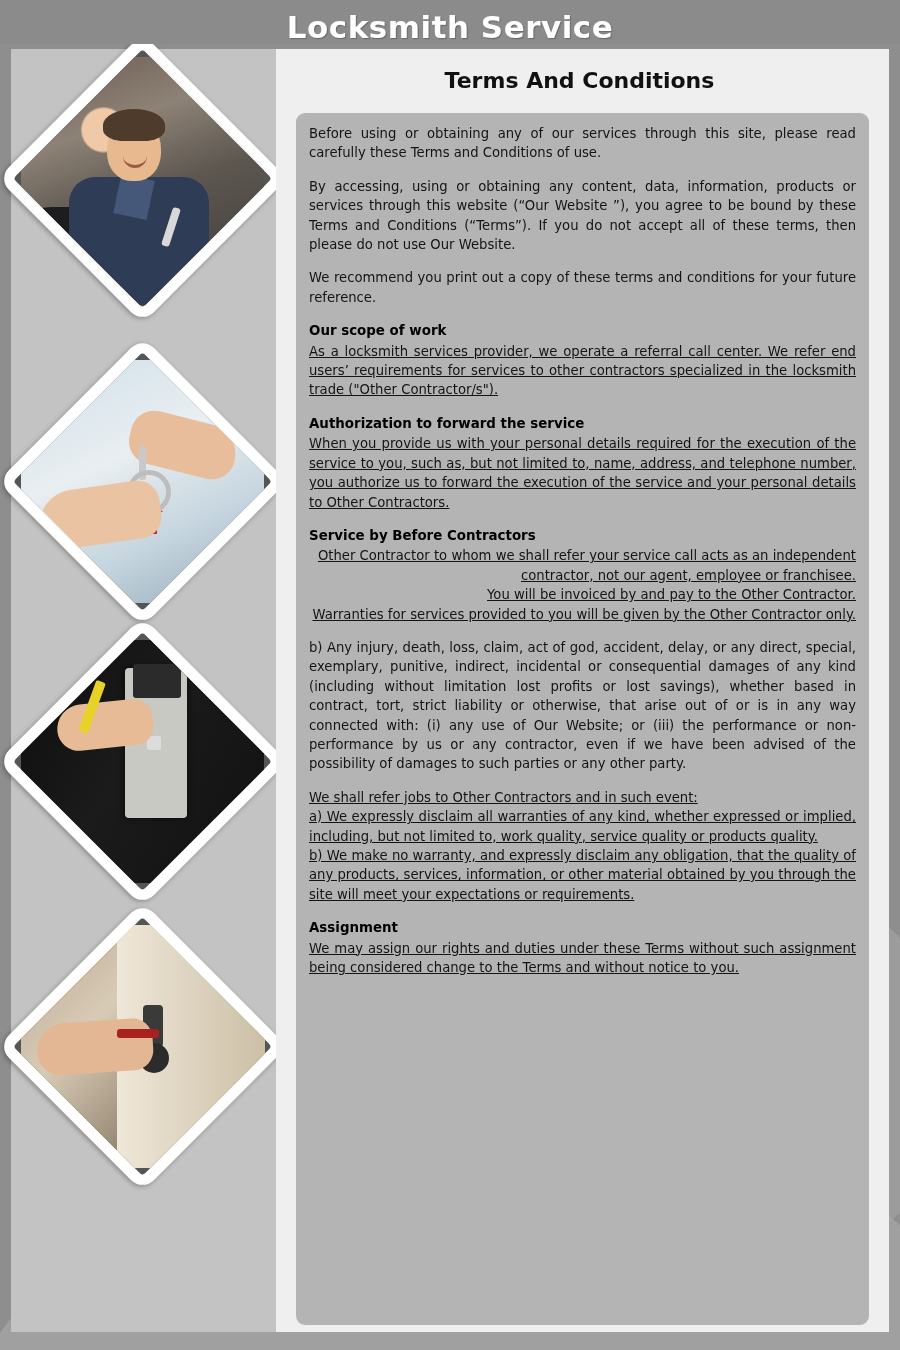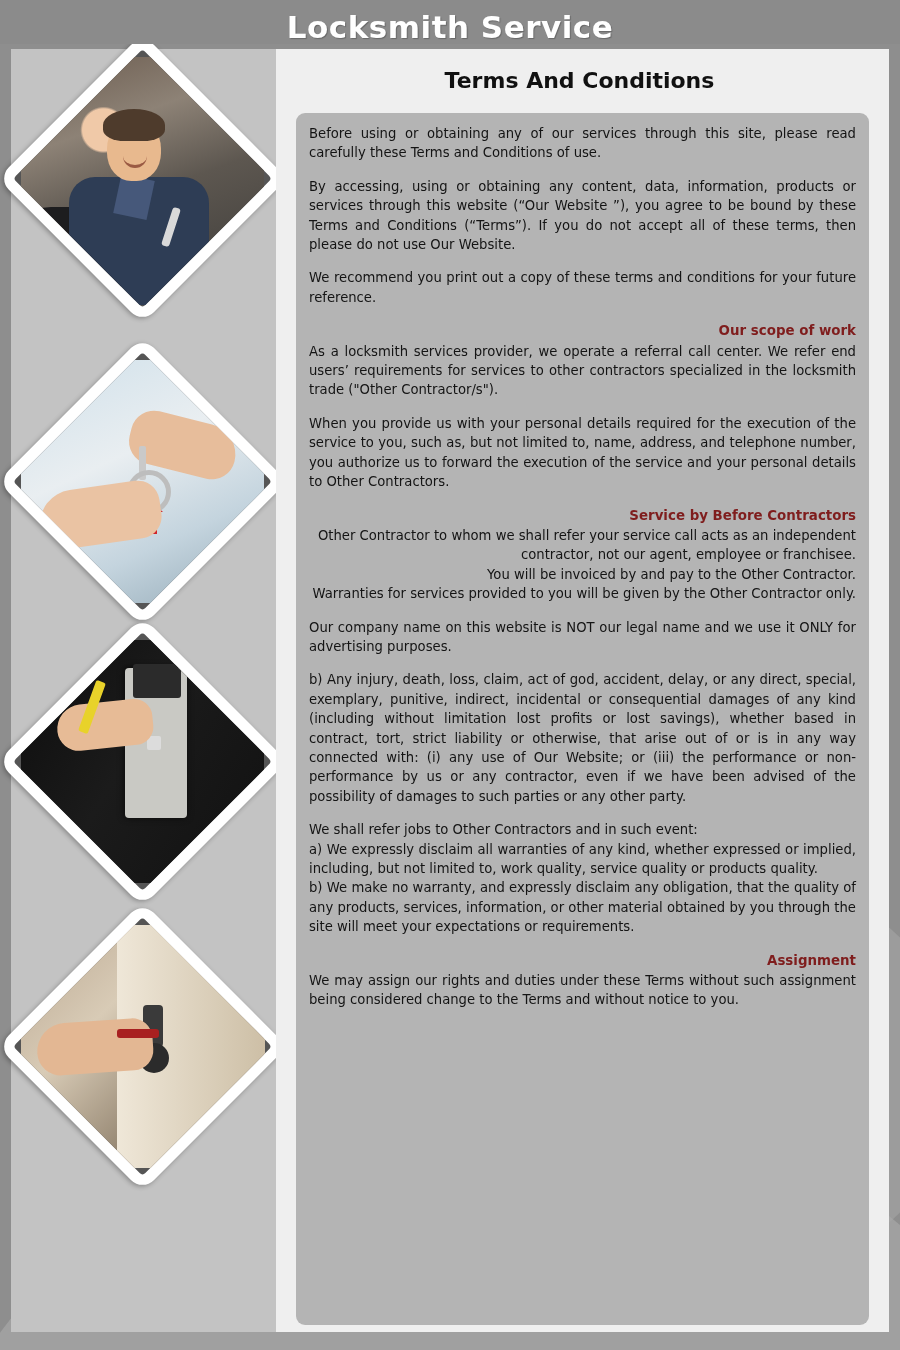--- a/index.html
+++ b/index.html
@@ -345,28 +345,27 @@
     box-sizing: border-box;
     overflow: hidden;
   }
   .para {
     color: #141414;
     font-size: 13.2px;
     line-height: 19.4px;
     margin: 0 0 14px 0;
     text-align: justify;
   }
-  .para.tight { margin-bottom: 0; }
+  .para.tight { margin-bottom: 0; text-decoration: underline; }
   .heading {
-    color: #7f1d1d;
+    color: #000000;
     font-size: 13.4px;
     font-weight: bold;
     line-height: 19.4px;
     margin: 8px 0 1px 0;
-    text-align: right;
   }
   .spacer-block { margin-bottom: 14px; }
 </style>
 </head>
 <body>
 
 <div class="page">
 
   <div class="swoosh-a"></div>
   <div class="swoosh-b"></div>
@@ -448,31 +447,31 @@
       <p class="para">By accessing, using or obtaining any content, data, information, products or services through this website (“Our Website ”), you agree to be bound by these Terms and Conditions (“Terms”). If you do not accept all of these terms, then please do not use Our Website.</p>
 
       <p class="para">We recommend you print out a copy of these terms and conditions for your future reference.</p>
 
       <div class="spacer-block">
         <div class="heading">Our scope of work</div>
         <p class="para tight">As a locksmith services provider, we operate a referral call center. We refer end users’ requirements for services to other contractors specialized in the locksmith trade ("Other Contractor/s").</p>
       </div>
 
       <div class="spacer-block">
+        <div class="heading">Authorization to forward the service</div>
         <p class="para tight">When you provide us with your personal details required for the execution of the service to you, such as, but not limited to, name, address, and telephone number, you authorize us to forward the execution of the service and your personal details to Other Contractors.</p>
       </div>
 
       <div class="spacer-block">
         <div class="heading">Service by Before Contractors</div>
         <p class="para tight" style="white-space:pre-line;text-align:right;">Other Contractor to whom we shall refer your service call acts as an independent contractor, not our agent, employee or franchisee.
 You will be invoiced by and pay to the Other Contractor.
 Warranties for services provided to you will be given by the Other Contractor only.</p>
       </div>
 
-      <p class="para">Our company name on this website is NOT our legal name and we use it ONLY for advertising purposes.</p>
 
 
 
       <p class="para">b) Any injury, death, loss, claim, act of god, accident, delay, or any direct, special, exemplary, punitive, indirect, incidental or consequential damages of any kind (including without limitation lost profits or lost savings), whether based in contract, tort, strict liability or otherwise, that arise out of or is in any way connected with: (i) any use of Our Website; or (iii) the performance or non-performance by us or any contractor, even if we have been advised of the possibility of damages to such parties or any other party.</p>
 
       <div class="spacer-block">
         <p class="para tight" style="white-space:pre-line;">We shall refer jobs to Other Contractors and in such event:
 a) We expressly disclaim all warranties of any kind, whether expressed or implied, including, but not limited to, work quality, service quality or products quality.
 b) We make no warranty, and expressly disclaim any obligation, that the quality of any products, services, information, or other material obtained by you through the site will meet your expectations or requirements.</p>
       </div>

